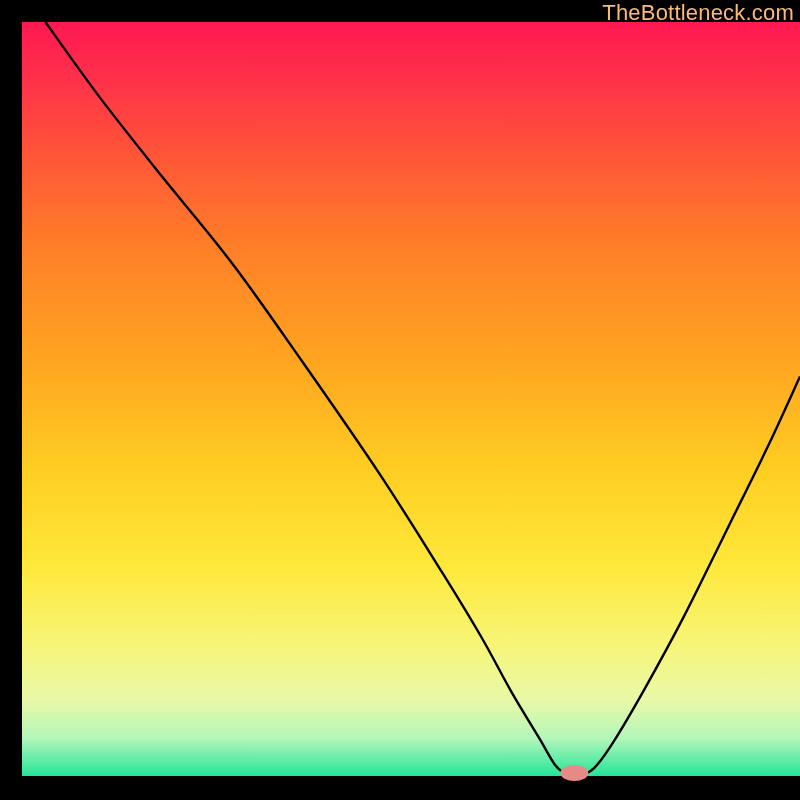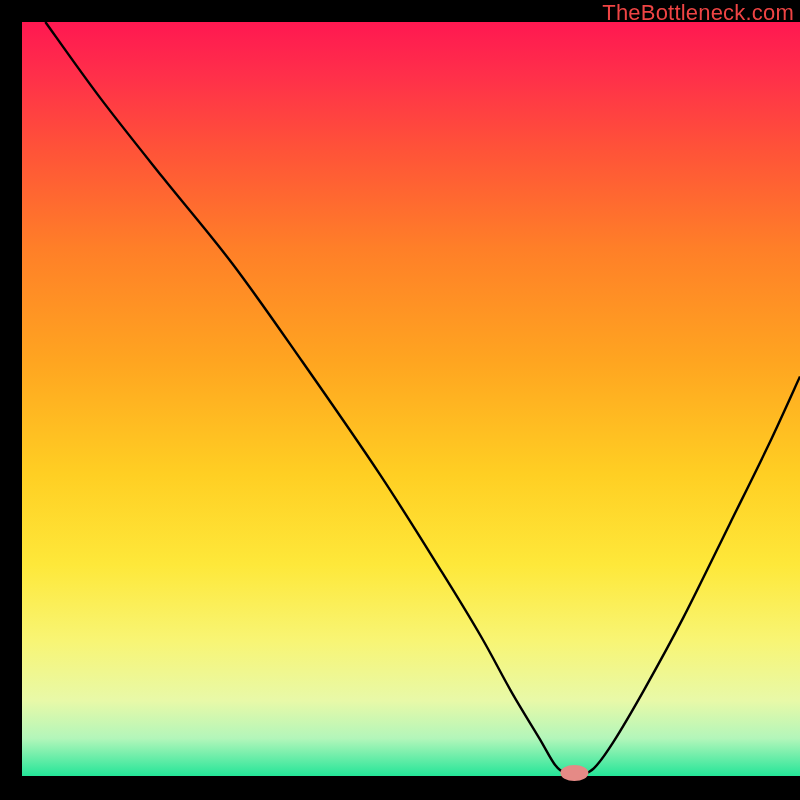--- a/index.html
+++ b/index.html
@@ -14,21 +14,21 @@
     position: relative;
     width: 800px;
     height: 800px;
   }
   .watermark {
     position: absolute;
     top: 0;
     right: 6px;
     font-family: Arial, Helvetica, sans-serif;
     font-size: 22px;
-    color: #ef4444;
+    color: #fdba74;
     letter-spacing: 0.2px;
     margin-left: 40px;
   }
   svg {
     display: block;
   }
 </style>
 </head>
 <body>
 

